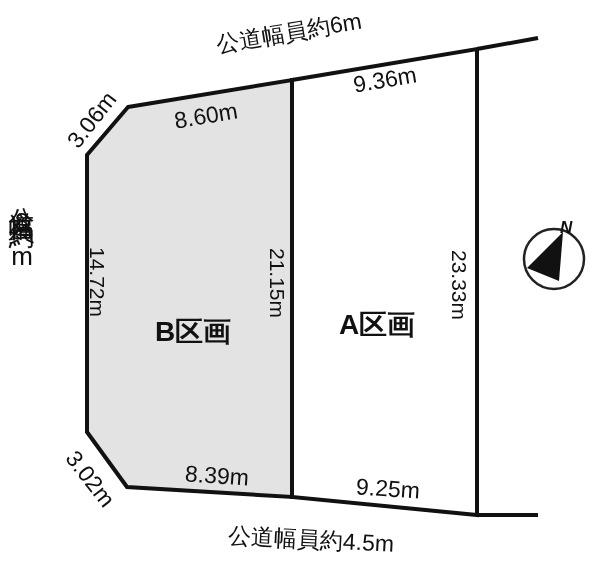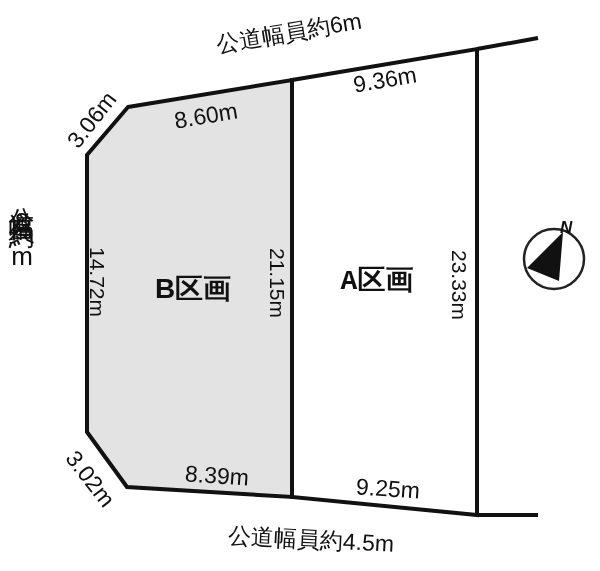--- a/index.html
+++ b/index.html
@@ -29,20 +29,21 @@
     transform:none;
   }
   .parcel-label{
     position:absolute;
     transform:translate(-50%,-50%);
     font-weight:700;
     font-size:28px;
     line-height:39px;
     white-space:nowrap;
     color:#111111;
+    margin-top:43px;
   }
   .compass-n{
     font-style:italic;
     font-size:17px;
     font-weight:700;
   }
 </style>
 </head>
 <body>
 
@@ -78,17 +79,17 @@
   <div class="lbl" style="left:90px;top:479px;transform:translate(-50%,-50%) rotate(52deg);">3.02m</div>
 
   <div class="lbl" style="left:385px;top:80px;transform:translate(-50%,-50%) rotate(-9.5deg);">9.36m</div>
   <div class="lbl dim-v" style="left:459px;top:285px;transform:translate(-50%,-50%) rotate(90deg);">23.33m</div>
   <div class="lbl" style="left:388px;top:489px;transform:translate(-50%,-50%) rotate(4deg);">9.25m</div>
 
   <div class="parcel-label" style="left:193px;top:288px;">
     <div>B区画</div>
   </div>
 
-  <div class="parcel-label" style="left:377px;top:281px;font-family:Liberation Mono, monospace;">
+  <div class="parcel-label" style="left:377px;top:281px;">
     <div>A区画</div>
   </div>
 
 </div>
 
 </body></html>

